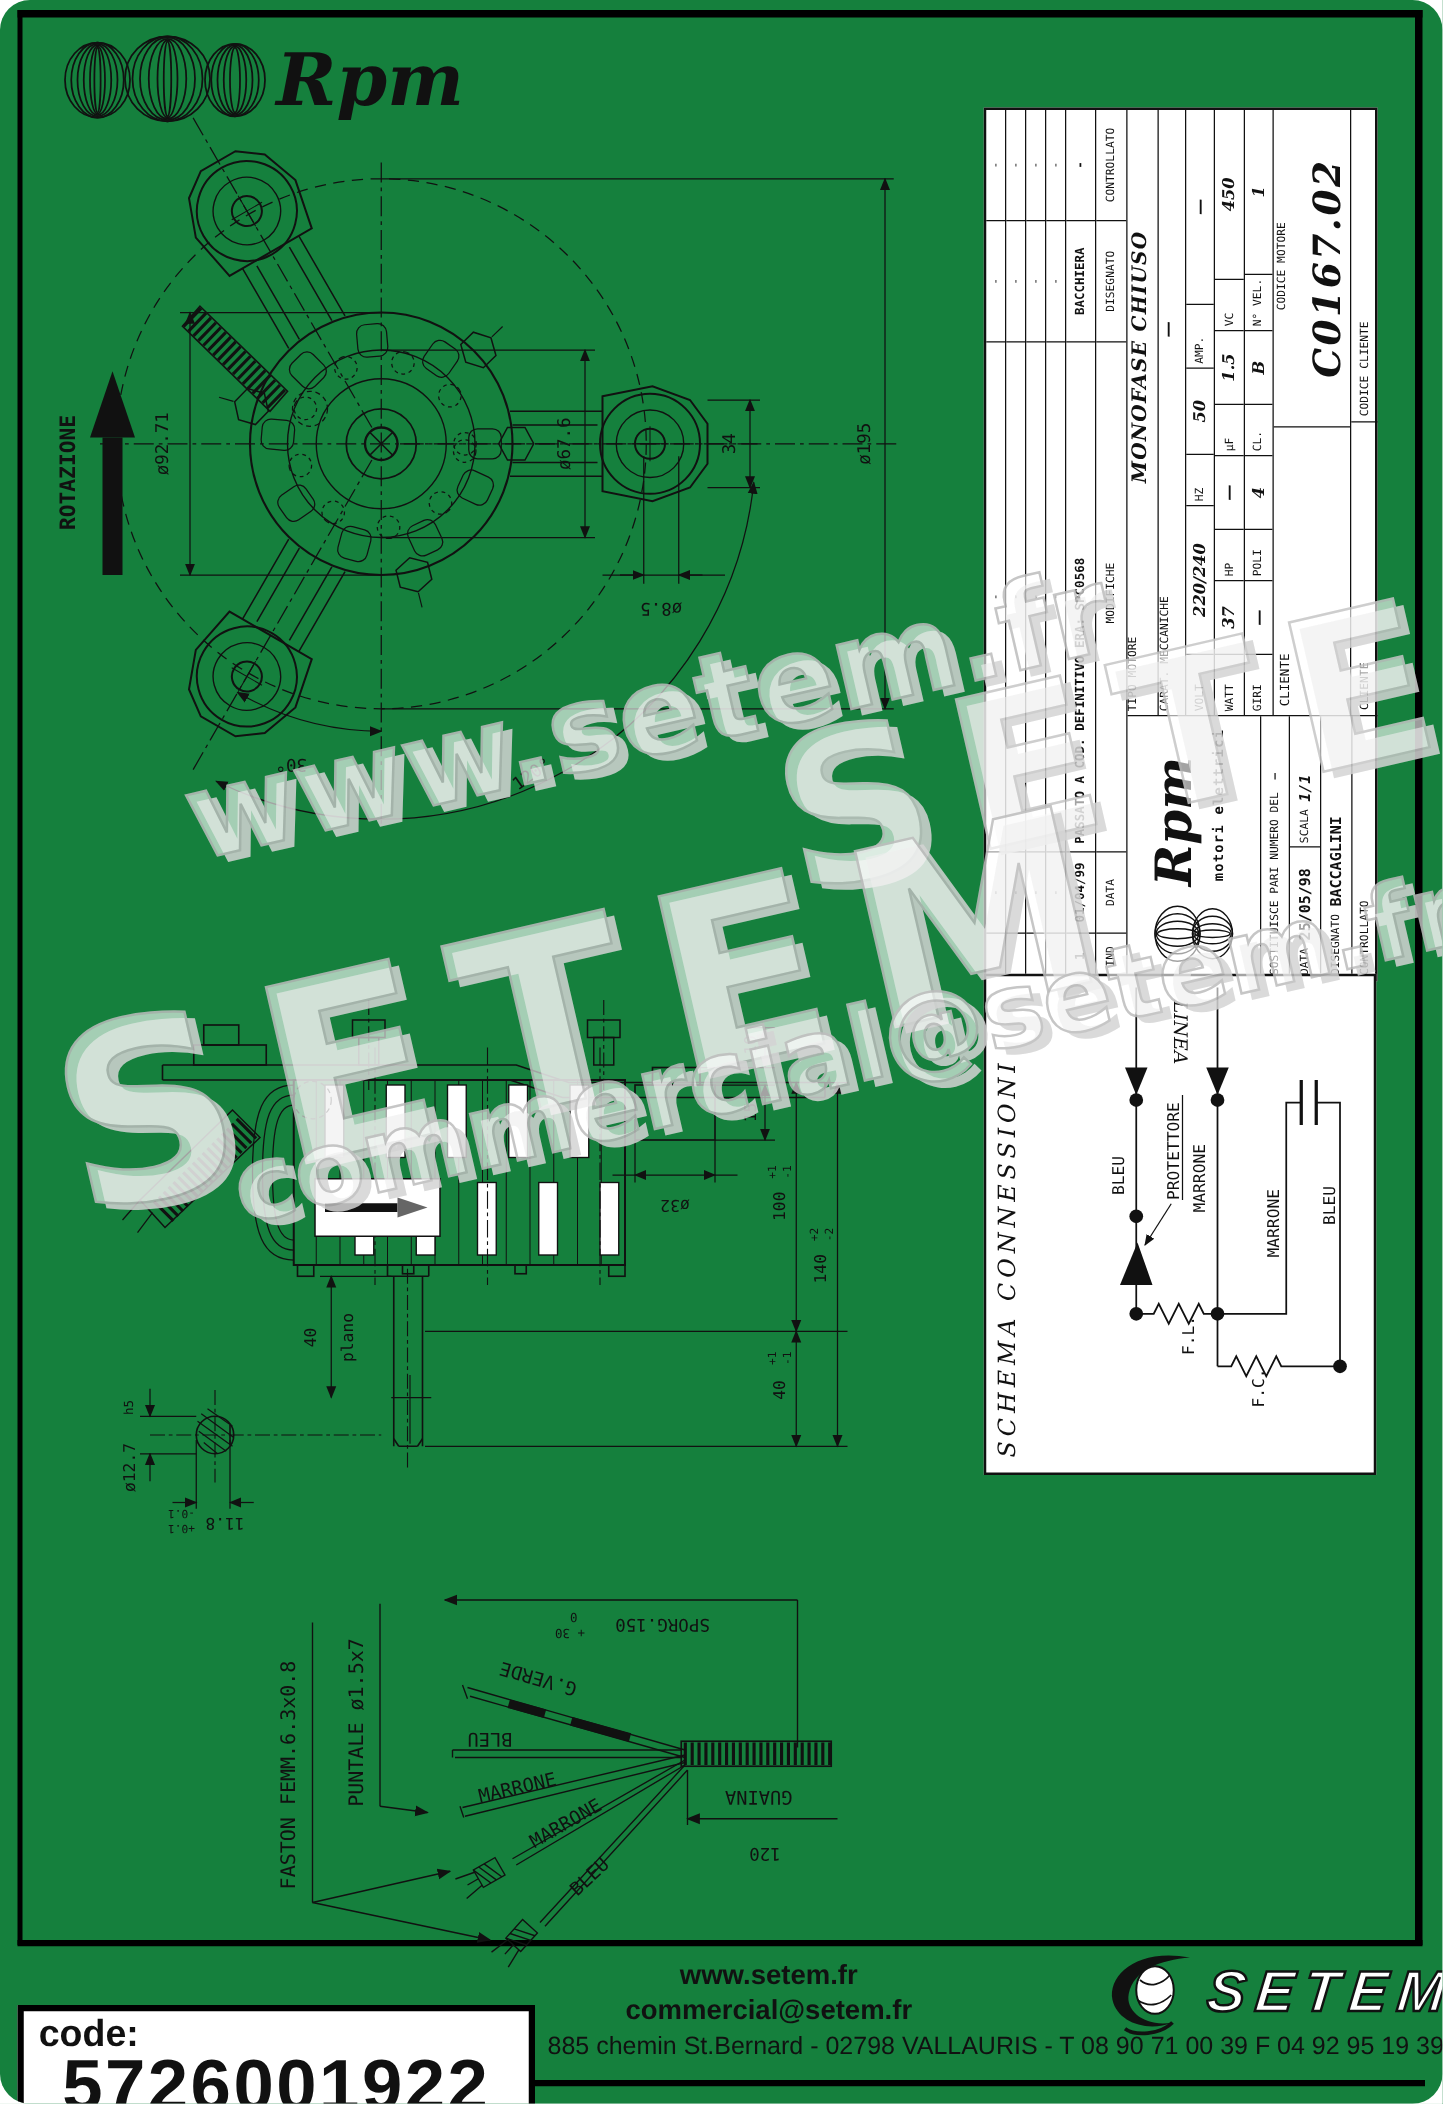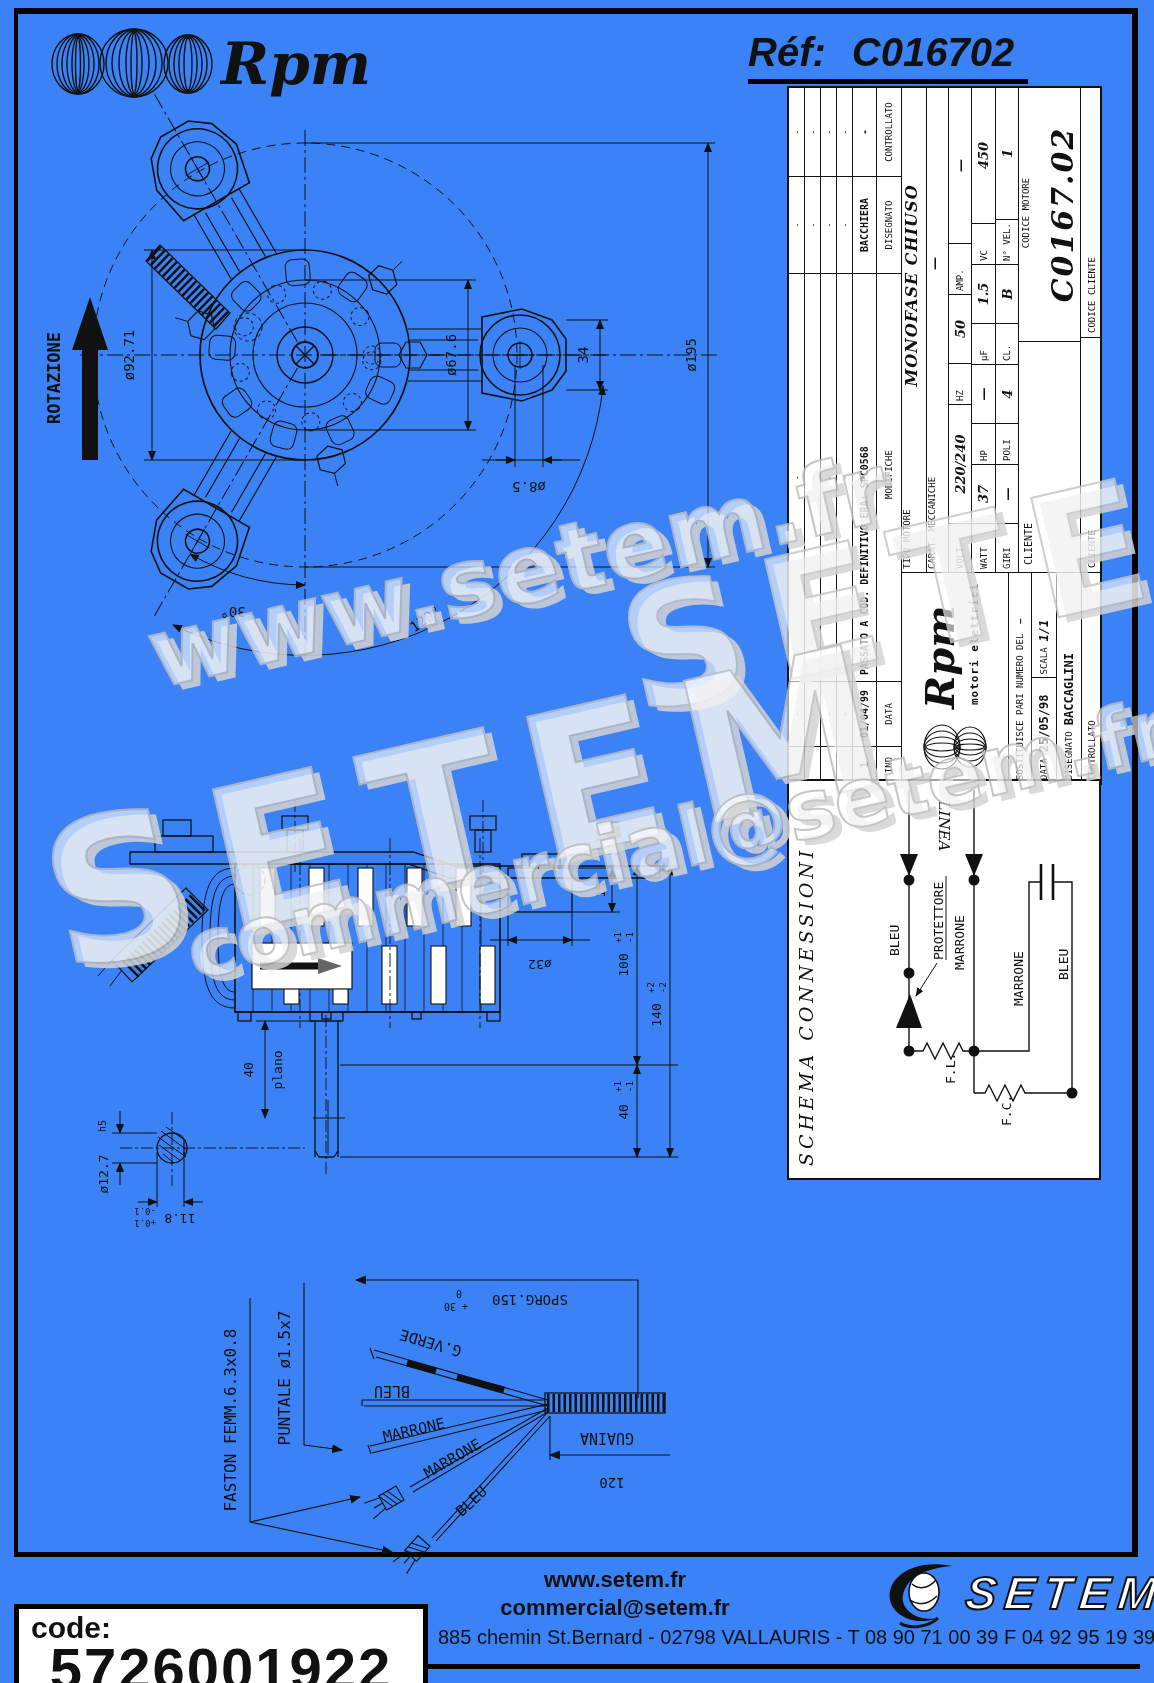--- a/index.html
+++ b/index.html
@@ -1,17 +1,17 @@
 <!DOCTYPE html>
 <html><head>
 <meta charset="utf-8">
 <style>
   html,body{margin:0;padding:0;background:#fff;}
-  #page{position:relative;width:1154px;height:1683px;background:#3b82f6;overflow:hidden;
-        font-family:"Liberation Sans",sans-serif;color:#111;}
+  #page{position:relative;width:1154px;height:1683px;background:#15803d;overflow:hidden;
+        font-family:"Liberation Sans",sans-serif;color:#111;border-radius:24px;}
   .abs{position:absolute;}
   
   .frame-top{left:14px;top:8px;width:1124px;height:6px;background:#000;}
   .frame-left{left:14px;top:8px;width:4px;height:1548px;background:#000;}
   .frame-right{left:1132px;top:8px;width:6px;height:1548px;background:#000;}
   .frame-bottom{left:14px;top:1552px;width:1124px;height:5px;background:#000;}
   .footer-line{left:425px;top:1664px;width:715px;height:5px;background:#000;}
   
   .brand-script{font-family:"DejaVu Serif",serif;font-style:italic;font-weight:bold;}
   #rpm-header{left:36px;top:22px;width:340px;height:84px;}
@@ -118,23 +118,20 @@
             <ellipse cx="152" cy="42" rx="19" ry="29"></ellipse>
           <ellipse cx="152" cy="42" rx="14" ry="28"></ellipse>
             <ellipse cx="152" cy="42" rx="9" ry="27"></ellipse>
           <ellipse cx="152" cy="42" rx="4" ry="26"></ellipse>
         </g>
       </g>
       <text x="185" y="62" class="brand-script" style="font-family:'DejaVu Serif',serif;font-style:italic;font-weight:bold;font-size:58px">Rpm</text>
     </svg>
   </div>
 
-  <div class="abs" id="ref-block">
-    <span>Réf:</span><span class="sp"></span><span>C016702</span>
-  </div>
 
   <svg class="abs" style="left:20px;top:115px;z-index:1" width="740" height="620" viewBox="0 0 740 620">
     <defs>
       <marker id="arF" viewBox="0 0 10 10" refX="9" refY="5" markerWidth="10" markerHeight="10" orient="auto-start-reverse">
         <path d="M0,1L10,5L0,9z" fill="#111"></path>
       </marker>
     </defs>
     <g stroke="#111" fill="none">
 
       <g stroke-width="1" stroke-dasharray="16 4 3 4">

